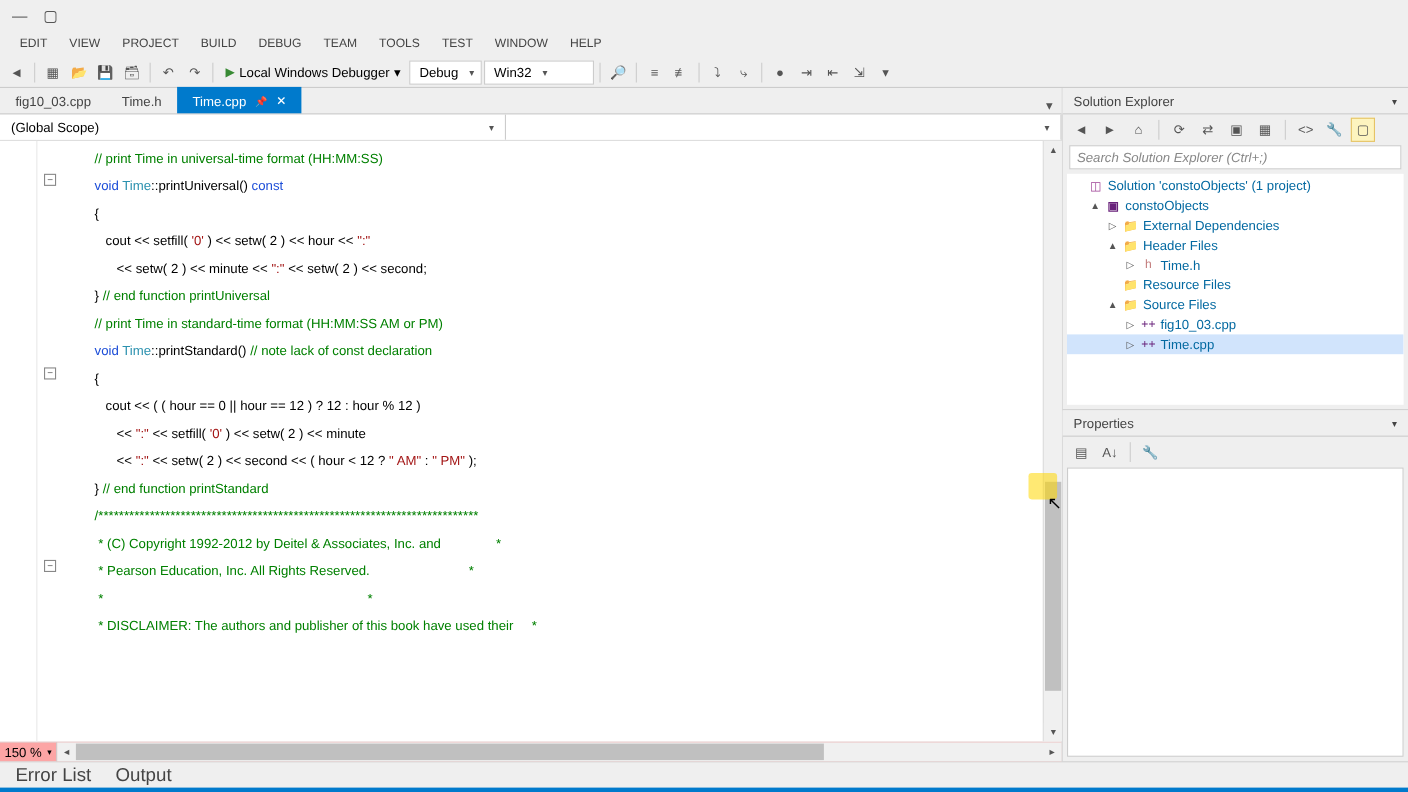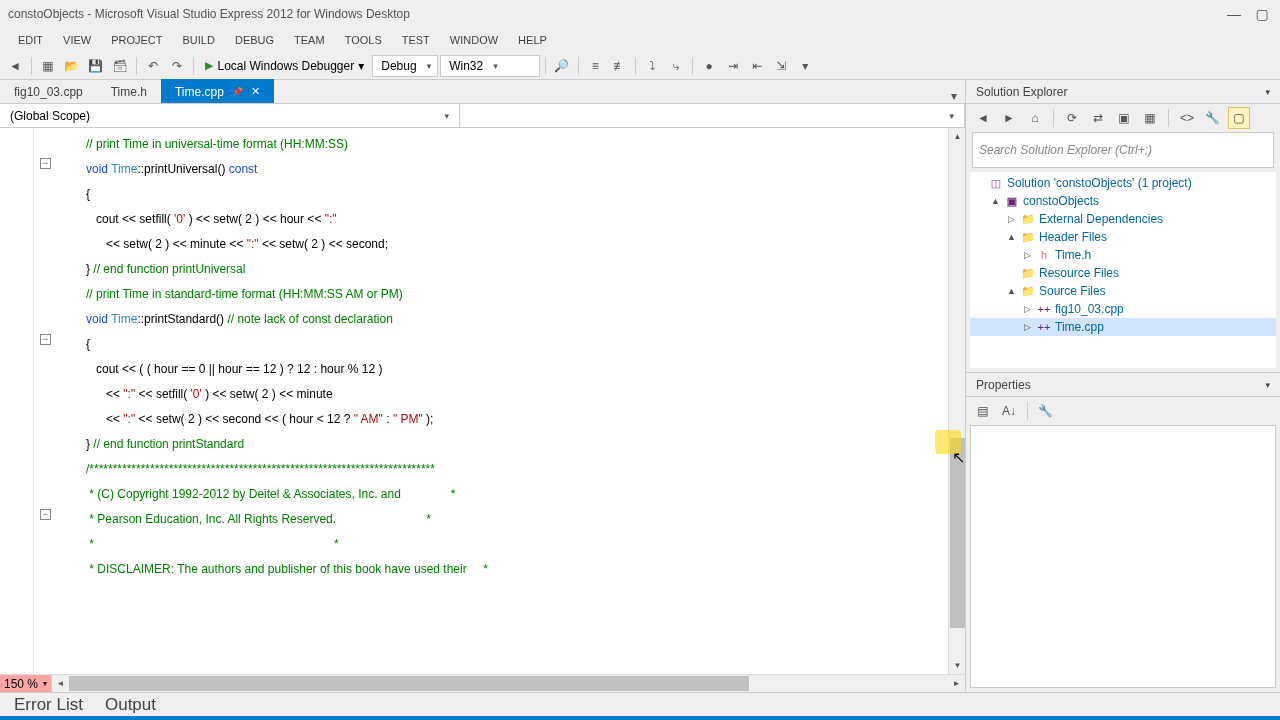--- a/index.html
+++ b/index.html
@@ -61,21 +61,21 @@
   
   .right-panels { width: 315px; display: flex; flex-direction: column; background: #efefef; border-left: 1px solid #ccc; }
   
   .panel-header { height: 24px; background: #efefef; display: flex; align-items: center; padding: 0 10px; color: #444; font-size: 12px; justify-content: space-between; border-bottom: 1px solid #ccc; }
   .panel-header .chev { font-size: 9px; }
   
   .se-toolbar { height: 28px; display: flex; align-items: center; padding: 0 6px; gap: 4px; }
   .se-btn { width: 22px; height: 22px; display: flex; align-items: center; justify-content: center; cursor: pointer; color: #555; }
   .se-btn.active { background: #fdf4bf; border: 1px solid #e5c365; }
   
-  .se-search { margin: 0 6px 4px 6px; height: 36px; background: #fff; border: 1px solid #ccc; display: flex; align-items: center; padding: 0 6px; color: #888; font-style: italic; }
+  .se-search { margin: 0 6px 4px 6px; height: 22px; background: #fff; border: 1px solid #ccc; display: flex; align-items: center; padding: 0 6px; color: #888; font-style: italic; }
   
   .se-tree { flex: 1; background: #fff; margin: 0 4px 4px 4px; overflow: auto; font-size: 12px; padding-top: 2px; }
   .tree-row { height: 18px; display: flex; align-items: center; gap: 3px; cursor: pointer; padding-right: 4px; }
   .tree-row.selected { background: #d1e4fc; }
   .tree-exp { width: 11px; text-align: center; font-size: 9px; color: #555; }
   .tree-icon { width: 16px; height: 16px; display: flex; align-items: center; justify-content: center; font-size: 11px; }
   .tree-label { color: #0369a1; }
   .i-sln { color: #a04598; }
   .i-proj { color: #68217a; font-weight: bold; }
   .i-folder { color: #dcb67a; }
@@ -92,23 +92,20 @@
   .statusbar { height: 24px; background: #007acc; color: #fff; display: flex; align-items: center; padding: 0 12px; font-size: 11px; }
   .status-spacer { flex: 1; }
   
   .cursor-highlight { position: absolute; background: rgba(255, 215, 0, 0.55); border-radius: 3px; }
   .mouse-cursor { position: absolute; font-size: 16px; color: #000; pointer-events: none; z-index: 100; }
 </style>
 </head>
 <body>
 
 <div class="titlebar">
-  <div class="titlebar-left">
-    <span class="titlebar-title">constoObjects - Microsoft Visual Studio Express 2012 for Windows Desktop</span>
-  </div>
   <div class="titlebar-right">
     <div class="window-controls">
       <div class="window-btn">—</div>
       <div class="window-btn">▢</div>
     </div>
   </div>
 </div>
 
 <div class="menubar" id="menubar">
     <div class="menu-item">EDIT</div>

